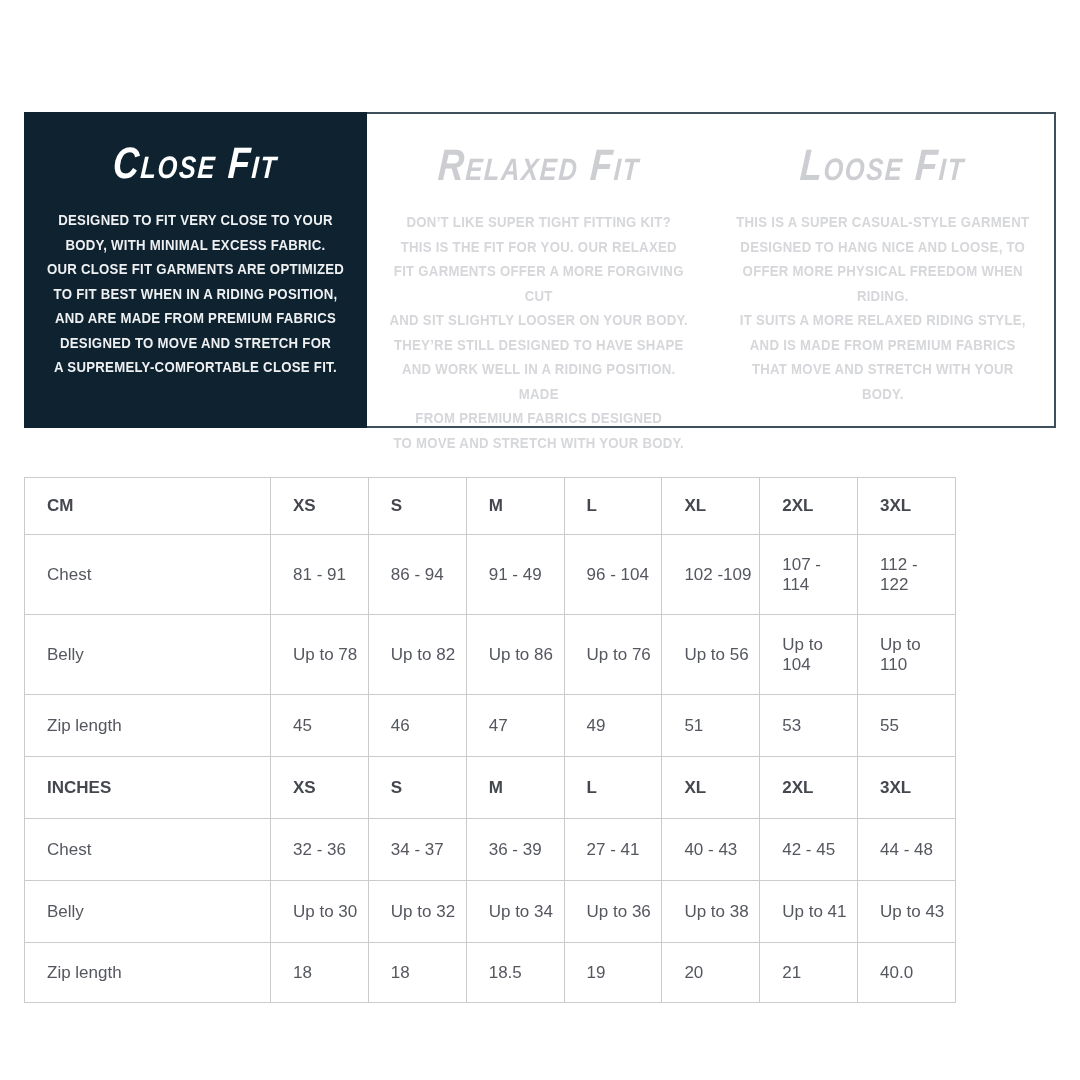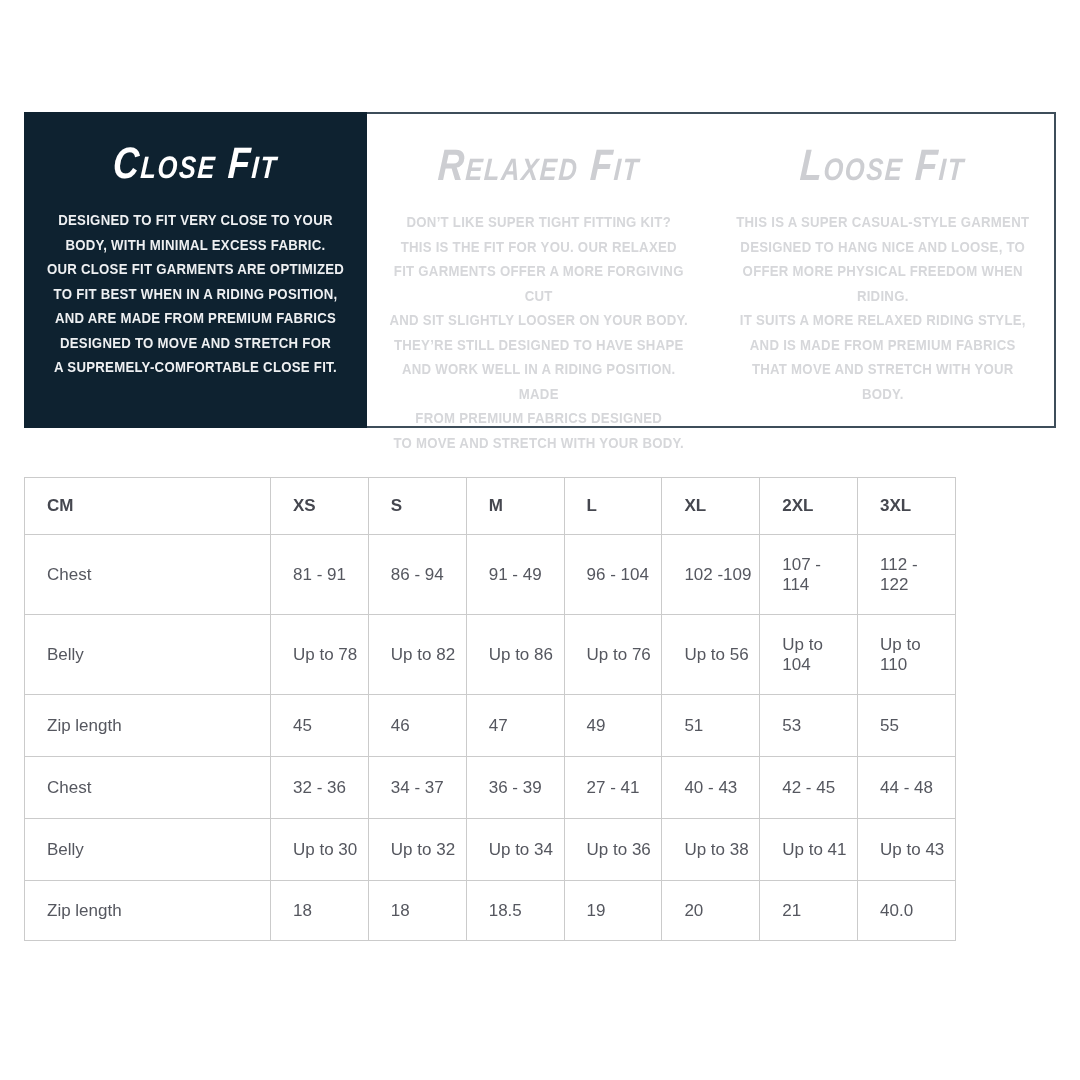--- a/index.html
+++ b/index.html
@@ -193,20 +193,30 @@
         <td>Zip length</td>
         <td>45</td>
         <td>46</td>
         <td>47</td>
         <td>49</td>
         <td>51</td>
         <td>53</td>
         <td>55</td>
       </tr>
 
+      <tr class="r-head2">
+        <th>INCHES</th>
+        <th>XS</th>
+        <th>S</th>
+        <th>M</th>
+        <th>L</th>
+        <th>XL</th>
+        <th>2XL</th>
+        <th>3XL</th>
+      </tr>
 
       <tr class="r-mid">
         <td>Chest</td>
         <td>32 - 36</td>
         <td>34 - 37</td>
         <td>36 - 39</td>
         <td>27 - 41</td>
         <td>40 - 43</td>
         <td>42 - 45</td>
         <td>44 - 48</td>

